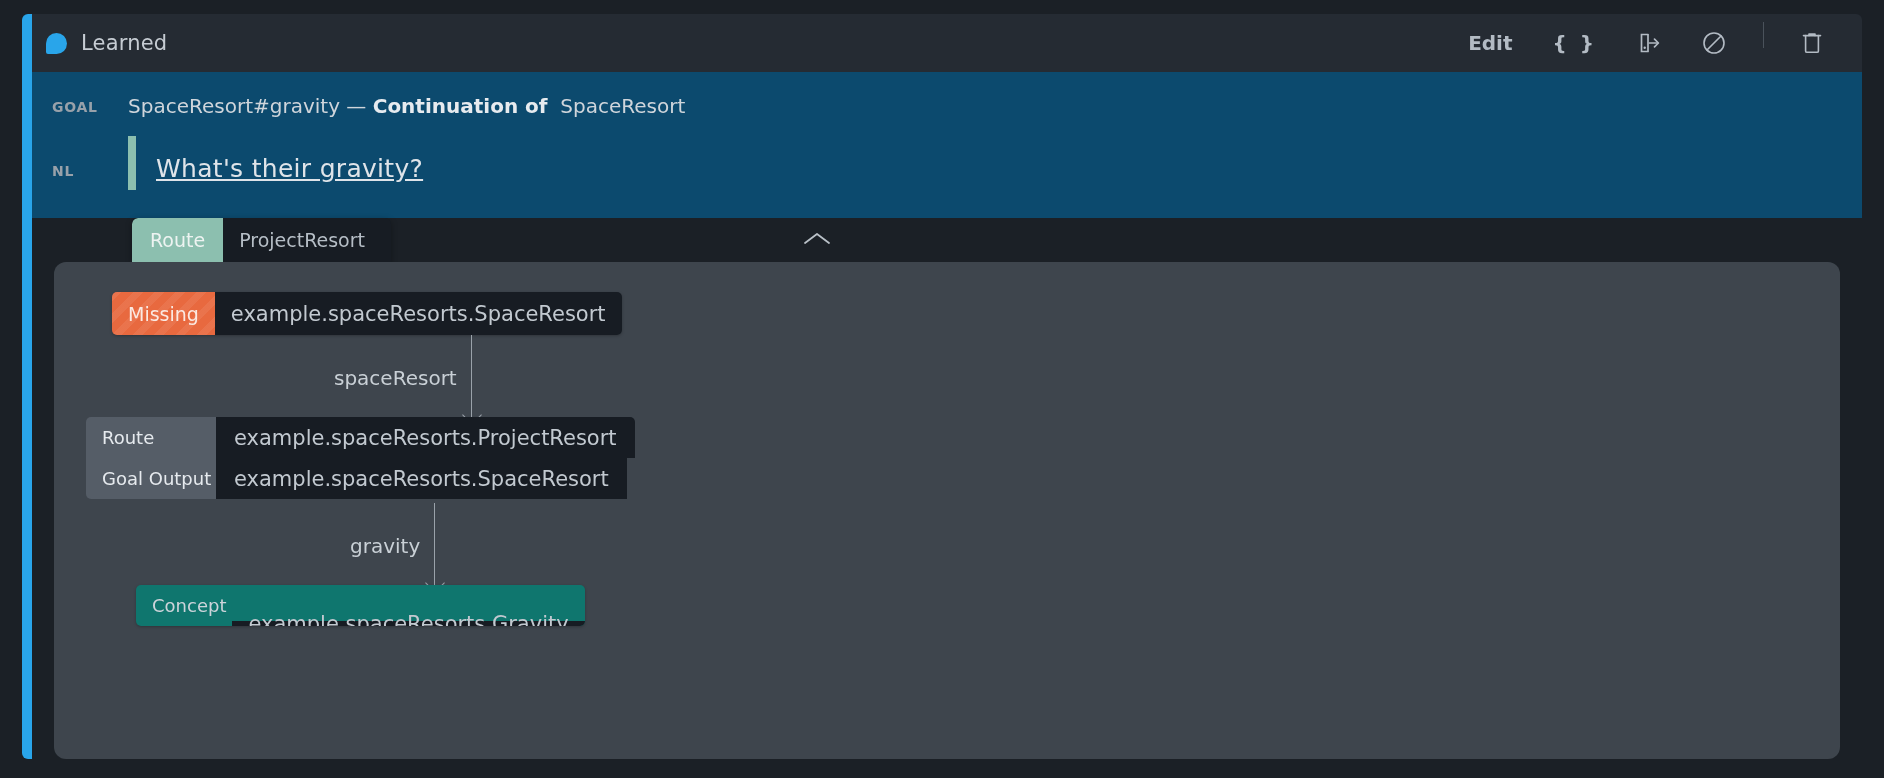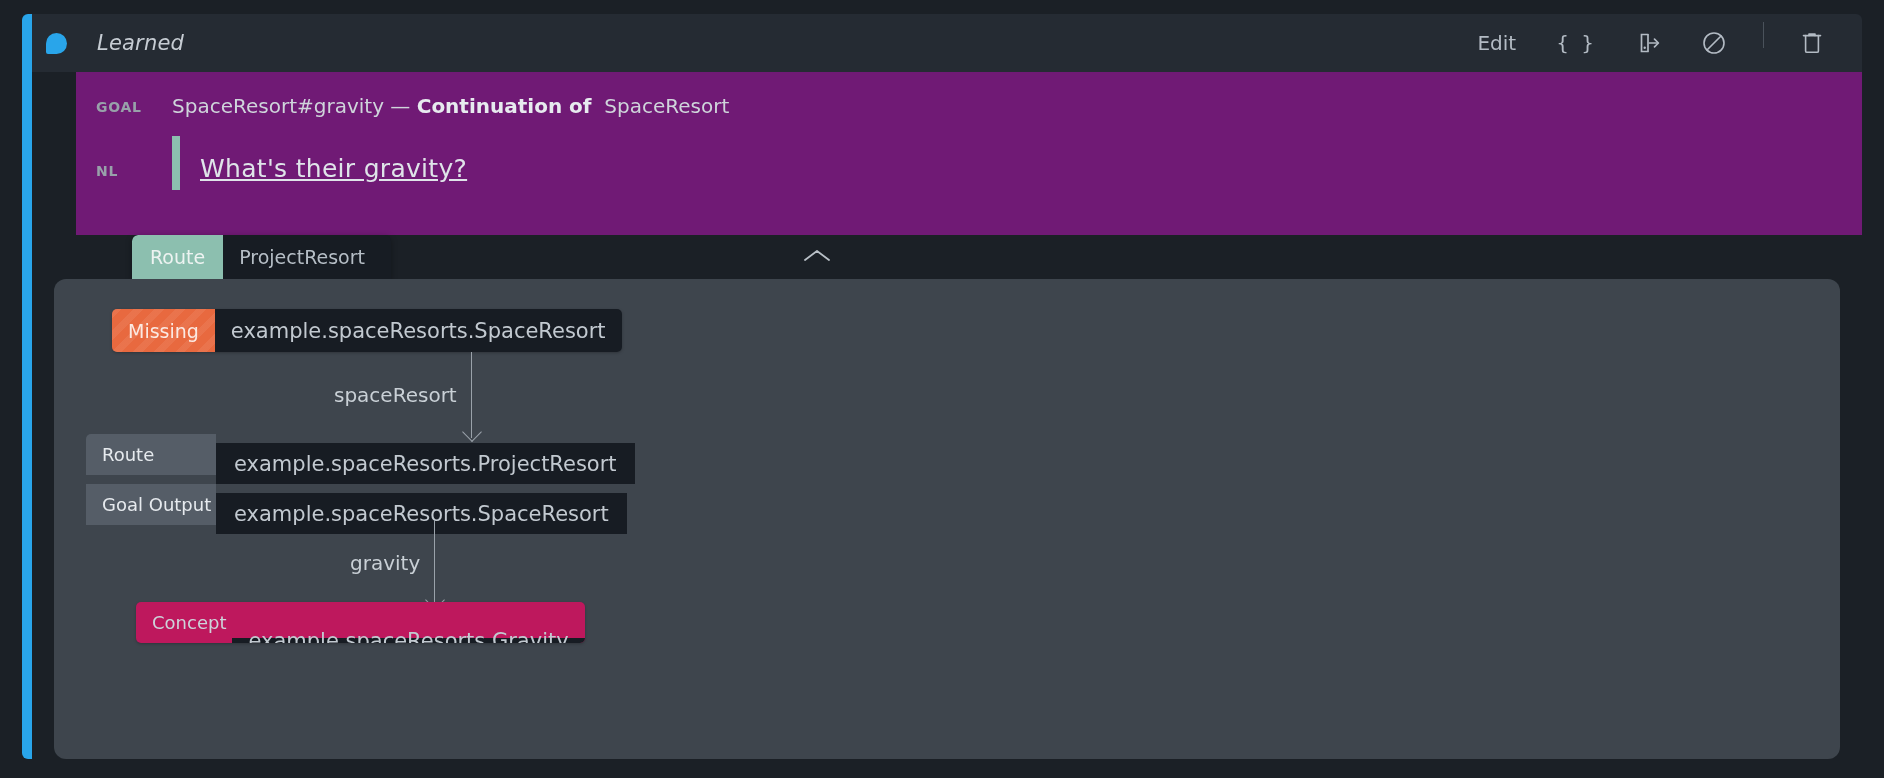--- a/index.html
+++ b/index.html
@@ -45,37 +45,38 @@
   
   .header {
     height: 58px;
     flex: 0 0 58px;
     background: #252b33;
     border-radius: 0 6px 0 0;
     display: flex;
     align-items: center;
     padding: 0 22px 0 14px;
   }
-  .header-left { display: flex; align-items: center; gap: 30px; font-style: italic; }
+  .header-left { display: flex; align-items: center; gap: 14px; }
   .brand-dot {
     width: 21px; height: 21px;
     background: #29a5ea;
     border-radius: 50% 50% 50% 2px;
     transform: rotate(0deg);
     flex: 0 0 21px;
   }
   .header-title {
     color: #c6ccd3;
     font-size: 21px;
     letter-spacing: .2px;
   }
   .header-right {
     margin-left: auto;
     display: flex;
     gap: 8px;
+    font-weight: bold;
   }
   .hdr-btn {
     color: #b3bbc4;
     font-size: 20px;
     line-height: 1;
     padding: 8px 16px;
     display: flex;
     align-items: center;
     justify-content: center;
     cursor: pointer;
@@ -84,23 +85,22 @@
   .hdr-btn svg { display: block; }
   .hdr-sep {
     width: 1px;
     height: 26px;
     background: #4a525b;
     margin: 0 12px;
   }
 
   
   .meta {
-    background: #701a75;
-    padding: 0 0 17px 0;
-    margin-left: 44px;
+    background: #0c4a6e;
+    padding: 0 0 0 0;
   }
   .meta-row {
     display: flex;
     align-items: flex-start;
   }
   .meta-label {
     flex: 0 0 96px;
     color: #98a1aa;
     font-size: 14px;
     font-weight: 700;
@@ -255,27 +255,26 @@
   }
   .chip-table .tval {
     background: #171c23;
     color: #c2c9d0;
     font-size: 21px;
     height: 41px;
     display: flex;
     align-items: center;
     padding: 0 18px;
     white-space: nowrap;
-    margin-top: 9px;
   }
 
   
   .chip-concept {
     height: 41px;
-    background: #be185d;
+    background: #0f766e;
   }
   .chip-concept .chip-label {
     font-size: 18px;
     color: #cdd4da;
     padding-right: 6px;
   }
   .chip-concept .chip-value { background: #171c23; margin-top: 36px; }
 
   
   .edge {

